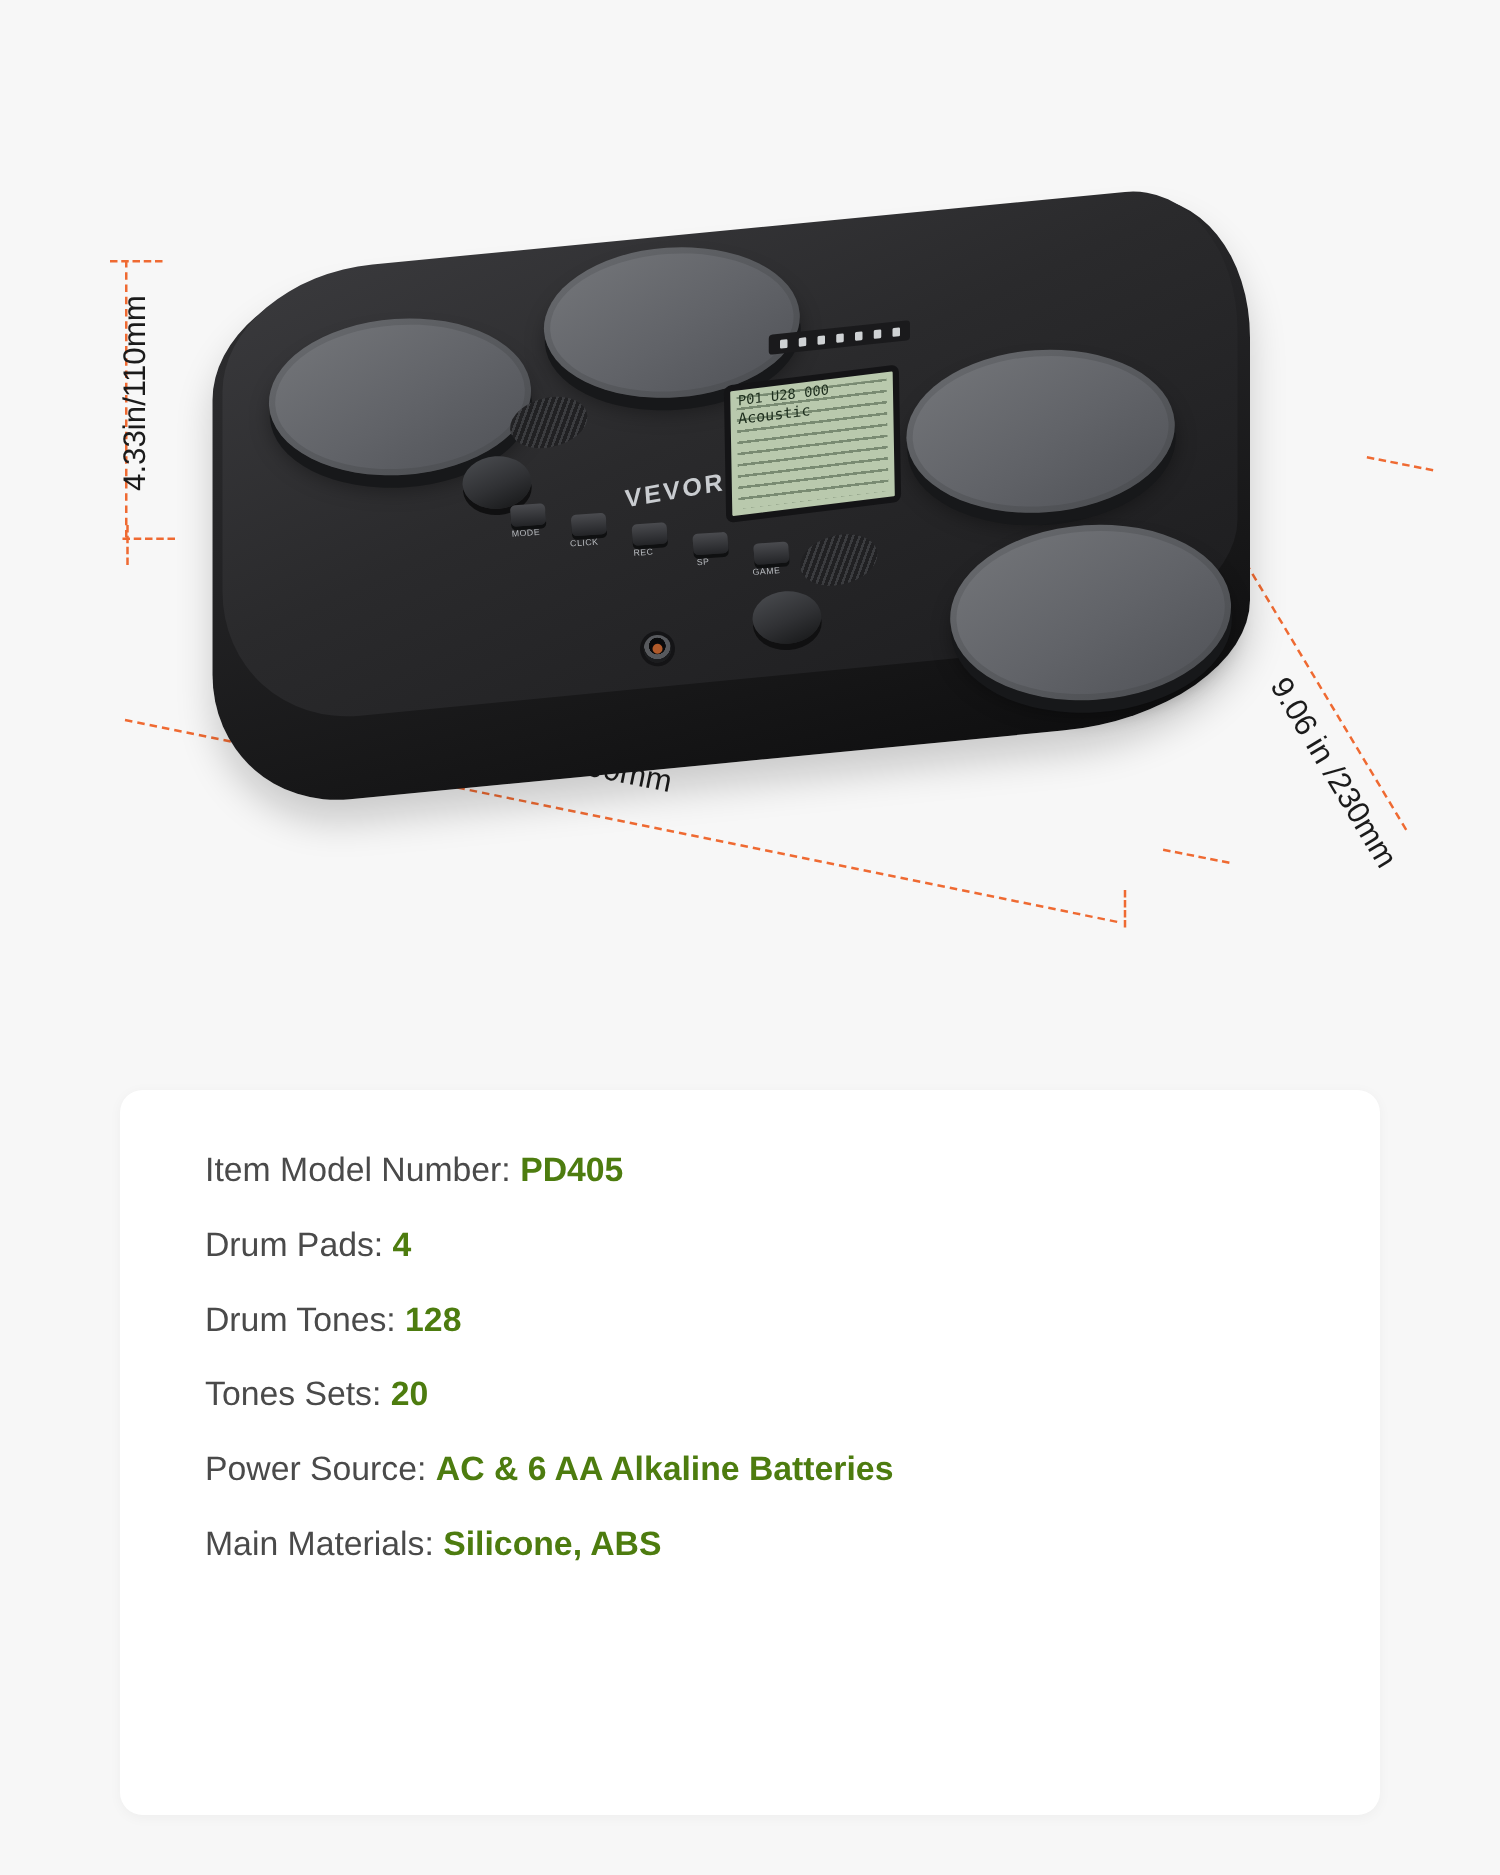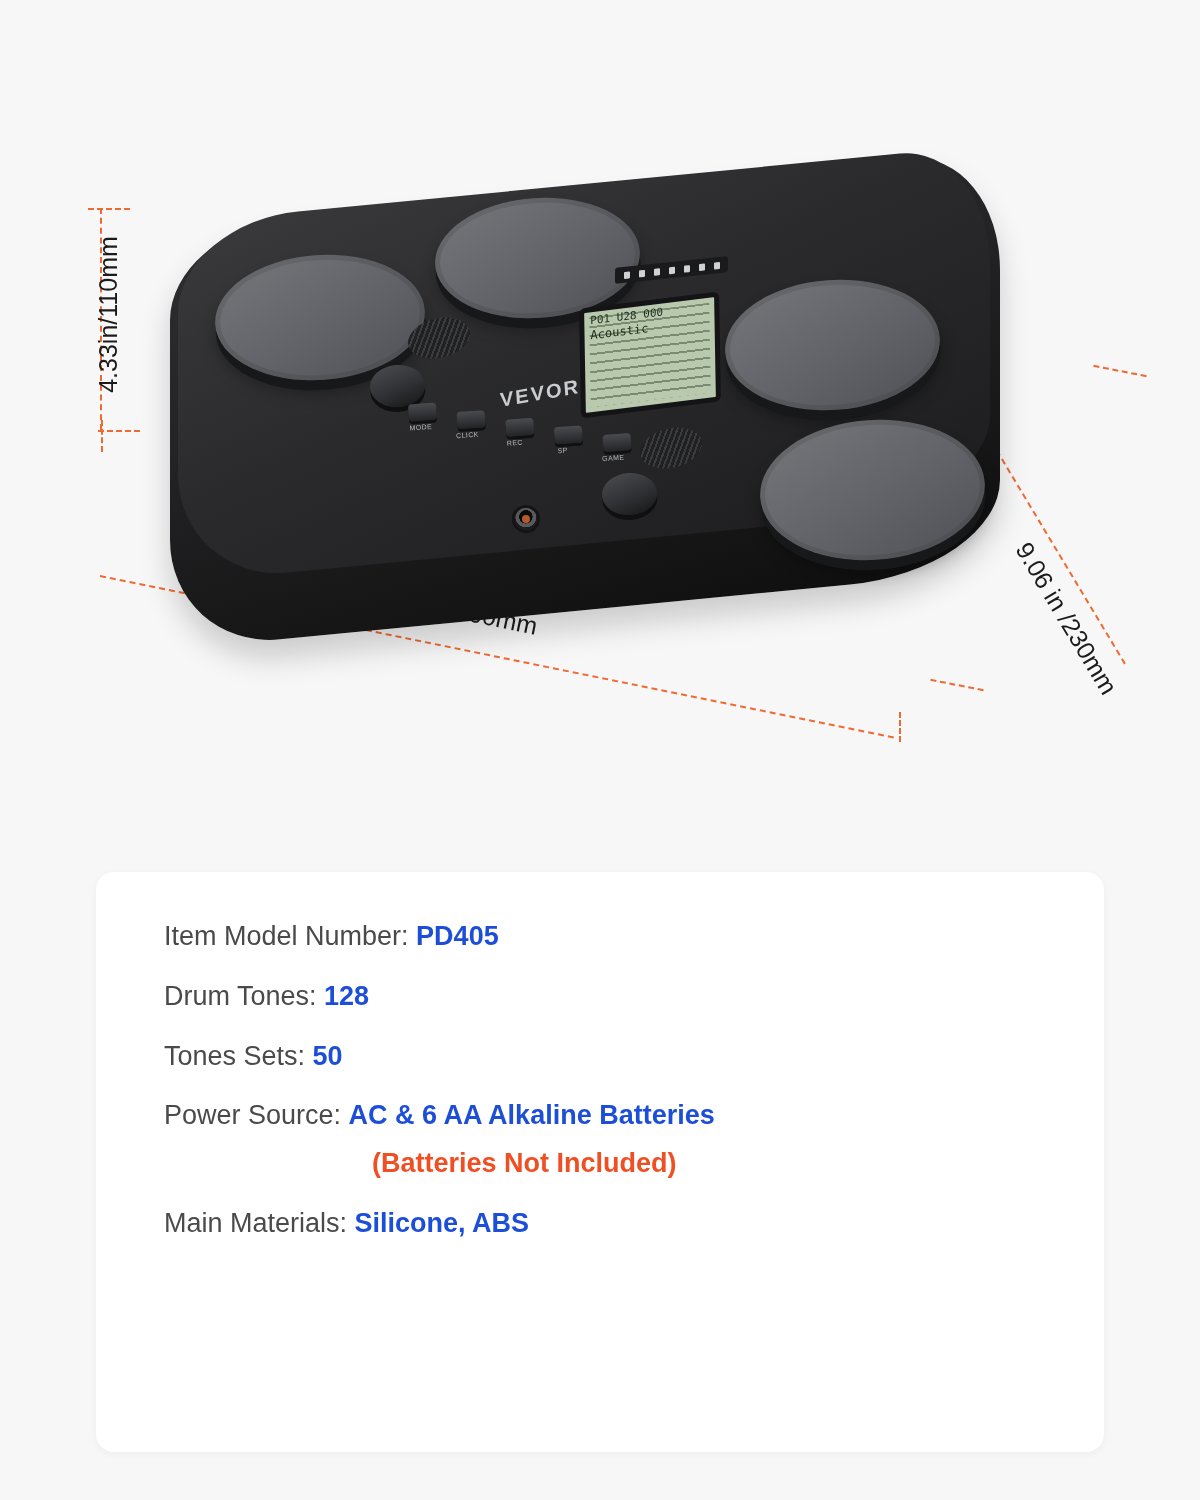--- a/index.html
+++ b/index.html
@@ -247,21 +247,21 @@
     right: 40px;
   }
   .spec-row {
     font-size: 27px;
     color: #4a4a4a;
     margin-bottom: 26px;
     line-height: 1.25;
     font-family: "Liberation Sans", sans-serif;
   }
   .spec-val {
-    color: #1d4ed8;
+    color: #4d7c0f;
     font-weight: bold;
   }
   .spec-cont {
     display: block;
     margin-left: 208px;
     margin-top: 14px;
     color: #f04e23;
     font-weight: bold;
   }
 </style>
@@ -352,36 +352,39 @@
 </div>
 
 <div id="spec-card">
   <div class="spec-list">
 
     <div class="spec-row">
       <span>Item Model Number:</span>
       <span class="spec-val">PD405</span>
     </div>
 
+    <div class="spec-row">
+      <span>Drum Pads:</span>
+      <span class="spec-val">4</span>
+    </div>
 
     <div class="spec-row">
       <span>Drum Tones:</span>
       <span class="spec-val">128</span>
     </div>
 
     <div class="spec-row">
       <span>Tones Sets:</span>
-      <span class="spec-val">50</span>
+      <span class="spec-val">20</span>
     </div>
 
 
     <div class="spec-row">
       <span>Power Source:</span>
       <span class="spec-val">AC &amp; 6 AA Alkaline Batteries</span>
-      <span class="spec-cont">(Batteries Not Included)</span>
     </div>
 
     <div class="spec-row">
       <span>Main Materials:</span>
       <span class="spec-val">Silicone, ABS</span>
     </div>
 
 
   </div>
 </div>

